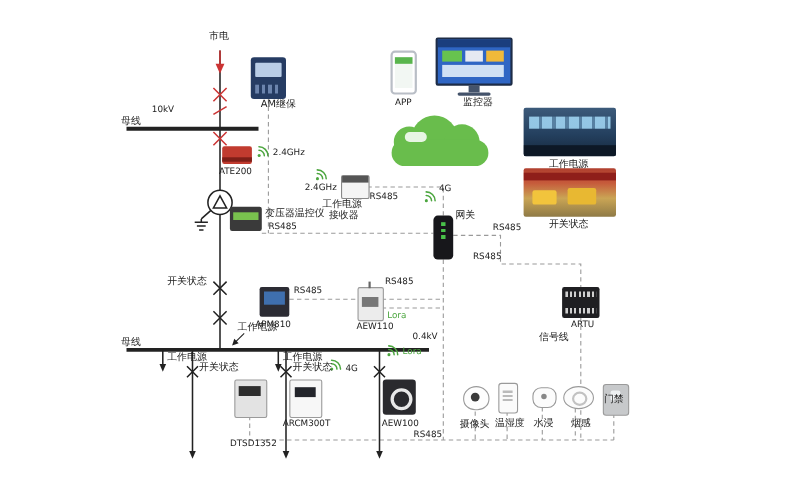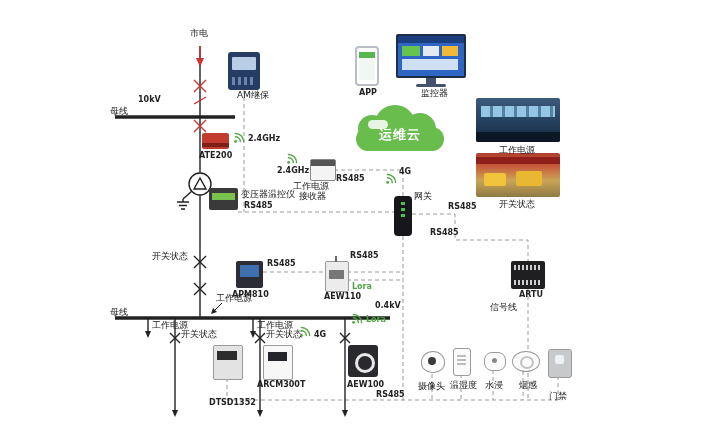--- a/index.html
+++ b/index.html
@@ -1,20 +1,20 @@
 <!DOCTYPE html>
 <html><head>
 <meta charset="utf-8">
 <style>
   html,body { margin:0; padding:0; background:#fff; }
   .stage { position:relative; width:715px; height:443px; background:#ffffff; overflow:hidden;
            font-family:"DejaVu Sans","Liberation Sans",sans-serif; }
   .wires { position:absolute; left:0; top:0; }
   .lbl { position:absolute; font-size:9px; color:#222; white-space:nowrap; line-height:1.1; }
-  .lbl.en { font-size:8px;font-weight:bold; }
+  .lbl.en { font-size:8px; }
   .lbl.green { color:#4ca63f; }
   .dev { position:absolute; }
   .abs { position:absolute; }
 
   
   .relay-dev { left:228px; top:52px; width:32px; height:38px; background:#263c63; border-radius:3px; }
   .relay-scr { left:4px; top:5px; width:24px; height:13px; background:#b9cde6; border-radius:1px; }
   .relay-btns { left:4px; bottom:5px; width:24px; height:8px;
                 background:repeating-linear-gradient(90deg,#6c84ad 0 3px,transparent 3px 6px); }
   .ate-dev { left:202px; top:133px; width:27px; height:16px; background:#c13b2f; border-radius:2px; }
@@ -253,21 +253,20 @@
     </div>
     <div class="mon-neck"></div>
     <div class="mon-base"></div>
   </div>
   <div class="cloud">
     <div class="puff puff-a"></div>
     <div class="puff puff-b"></div>
     <div class="puff puff-c"></div>
     <div class="puff-base"></div>
     <div class="cloud-mini"></div>
-    <div class="cloud-txt">运维云</div>
   </div>
   <div class="photo photo-central">
     <div class="abs ph-screens"></div>
     <div class="abs ph-desk"></div>
   </div>
   <div class="photo photo-offline">
     <div class="abs ph-banner"></div>
     <div class="abs ph-van1"></div>
     <div class="abs ph-van2"></div>
   </div>
@@ -309,20 +308,20 @@
   <span class="lbl en" style="left:209px;top:399px">DTSD1352</span>
   <span class="lbl en" style="left:257px;top:381px">ARCM300T</span>
   <span class="lbl en" style="left:347px;top:381px">AEW100</span>
   <span class="lbl en" style="left:314px;top:331px">4G</span>
   <span class="lbl en green" style="left:366px;top:316px">Lora</span>
 
   <span class="lbl" style="left:418px;top:382px">摄像头</span>
   <span class="lbl" style="left:450px;top:381px">温湿度</span>
   <span class="lbl" style="left:485px;top:381px">水浸</span>
   <span class="lbl" style="left:519px;top:381px">烟感</span>
-  <span class="lbl" style="left:549px;top:392px">门禁</span>
+  <span class="lbl" style="left:549px;top:359px">门禁</span>
 
   <span class="lbl en" style="left:359px;top:89px">APP</span>
   <span class="lbl" style="left:421px;top:89px">监控器</span>
   <span class="lbl" style="left:499px;top:146px">工作电源</span>
   <span class="lbl" style="left:499px;top:200px">开关状态</span>
 
 </div>
 
 </body></html>

